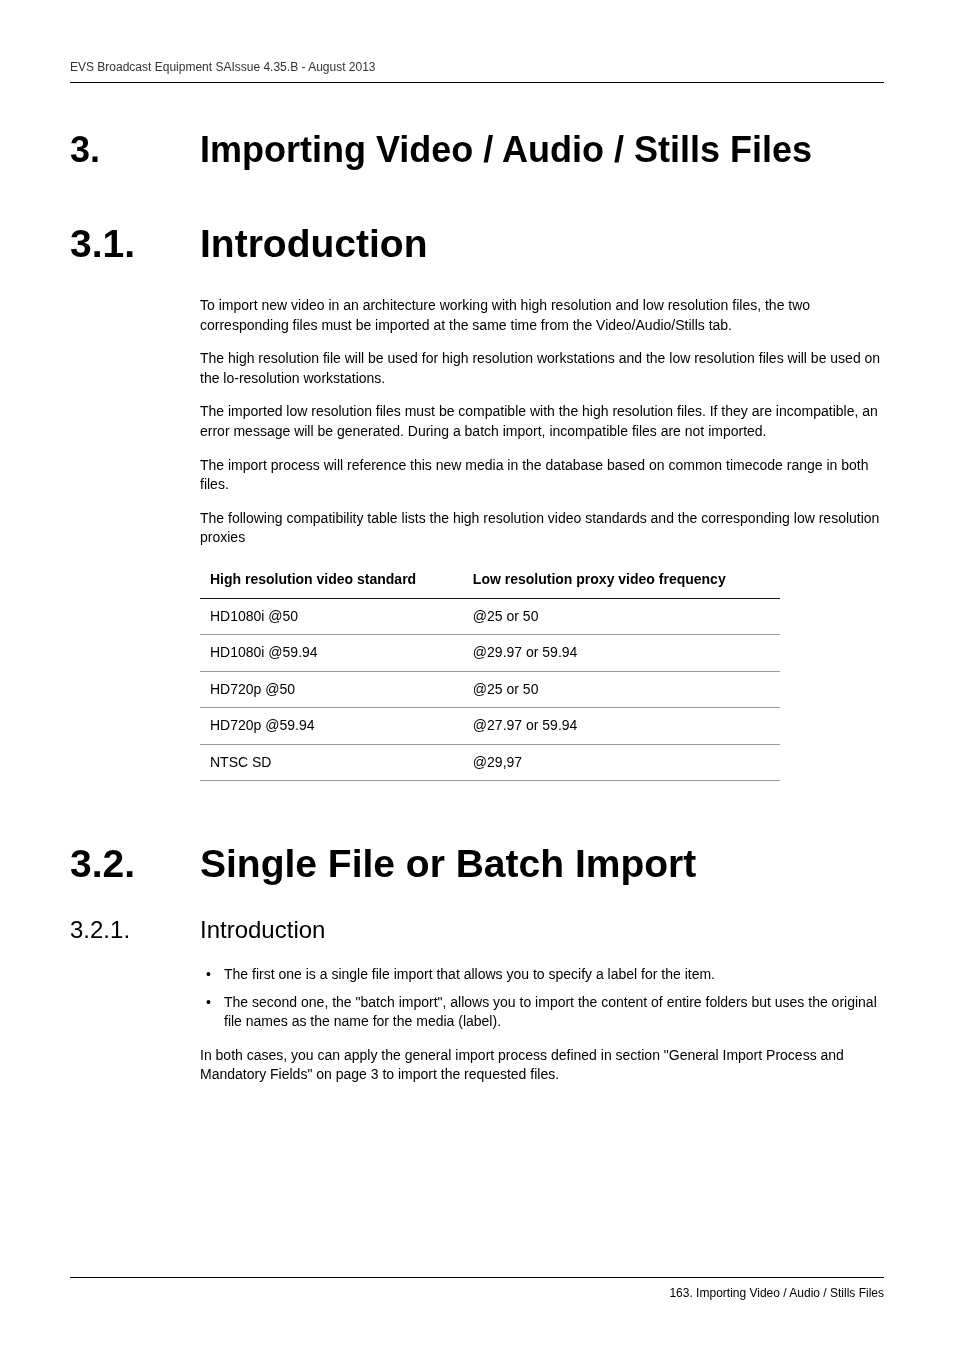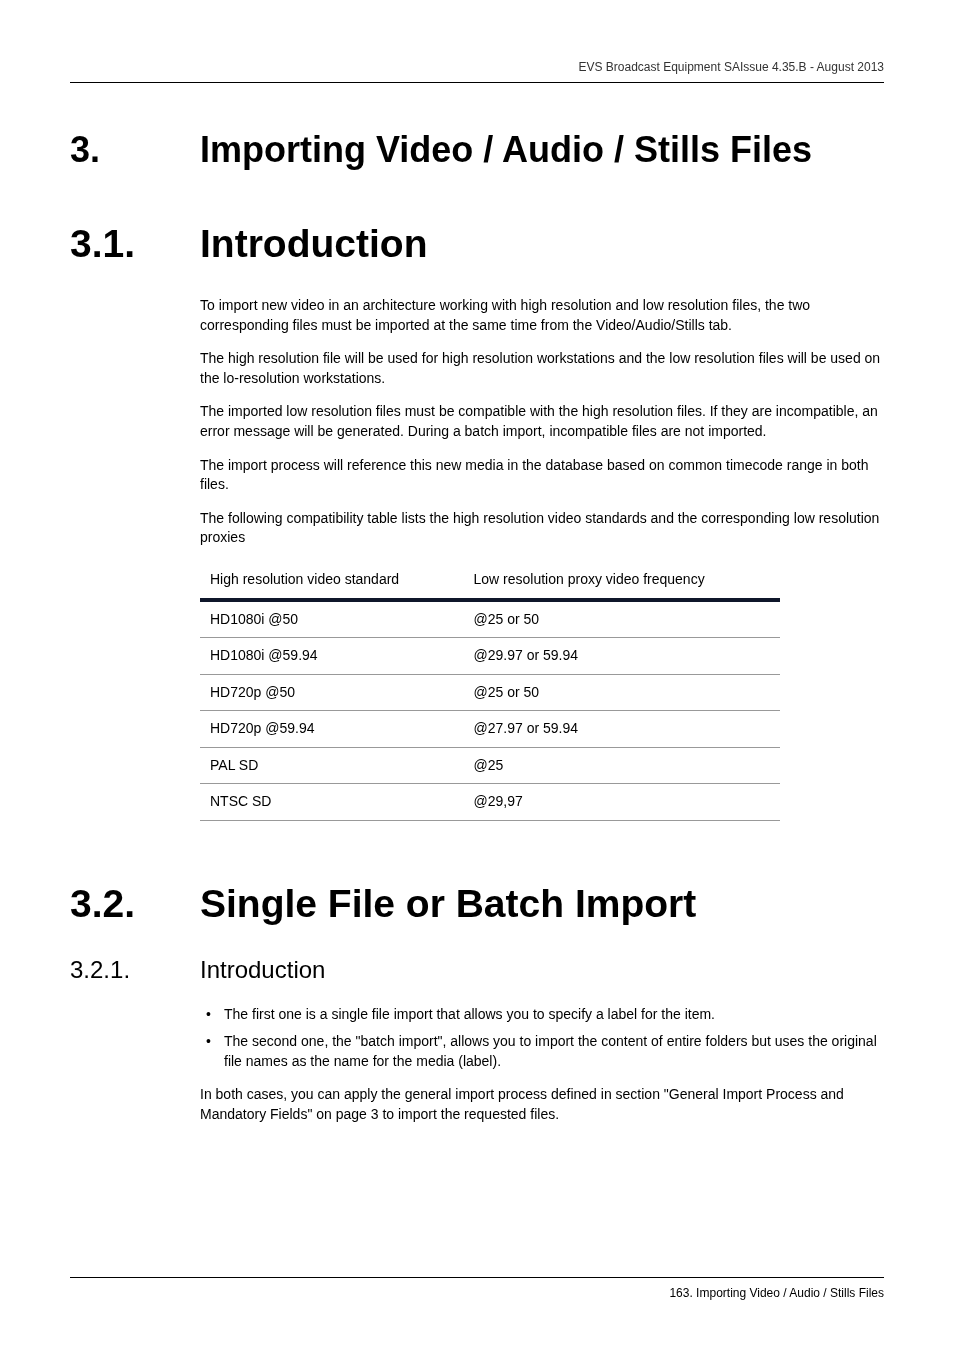--- a/index.html
+++ b/index.html
@@ -5,21 +5,21 @@
   * { box-sizing: border-box; margin: 0; padding: 0; }
   html, body { width: 954px; height: 1350px; background: #fff; }
   body {
     font-family: Arial, Helvetica, sans-serif;
     color: #000;
     position: relative;
     padding: 60px 70px 50px 70px;
   }
   .header-row {
     display: flex;
-    justify-content: flex-end;
+    justify-content: flex-start;
     font-size: 12px;
     color: #333;
     padding: 0 0 8px 0;
     border-bottom: 1px solid #000;
     margin-bottom: 45px;
   }
   .chapter-row {
     display: flex;
     margin-bottom: 50px;
   }
@@ -69,22 +69,22 @@
     max-width: 580px;
     margin-bottom: 30px;
     font-size: 14px;
   }
   th, td {
     text-align: left;
     padding: 8px 10px;
     border-bottom: 1px solid #999;
   }
   th {
-    font-weight: normal;
-    border-bottom: 4px solid #0f172a;
+    font-weight: bold;
+    border-bottom: 1px solid #0f172a;
   }
   ul.bullets {
     list-style: none;
     padding: 0;
     margin: 0 0 14px 0;
   }
   ul.bullets li {
     position: relative;
     padding-left: 24px;
     margin-bottom: 8px;
@@ -151,24 +151,20 @@
       </tr>
       <tr>
         <td>HD720p @50</td>
         <td>@25 or 50</td>
       </tr>
       <tr>
         <td>HD720p @59.94</td>
         <td>@27.97 or 59.94</td>
       </tr>
       <tr>
-        <td>PAL SD</td>
-        <td>@25</td>
-      </tr>
-      <tr>
         <td>NTSC SD</td>
         <td>@29,97</td>
       </tr>
     </tbody>
   </table>
 </div>
 
 <div class="spacer-lg"></div>
 
 <div class="h2-row">

